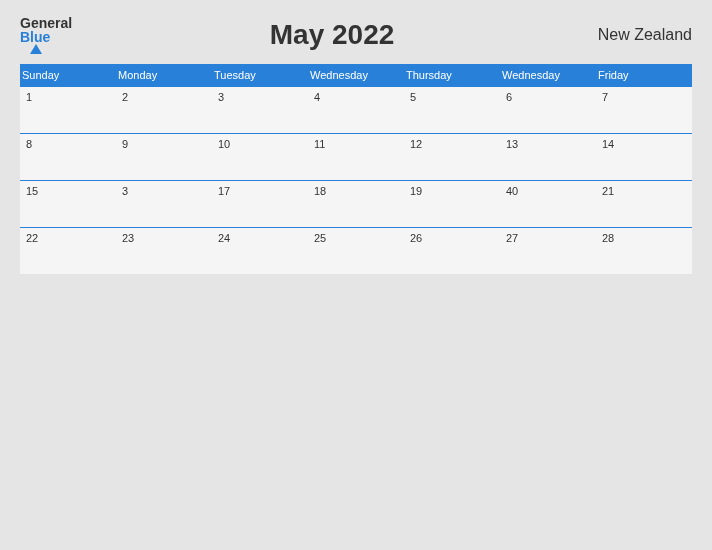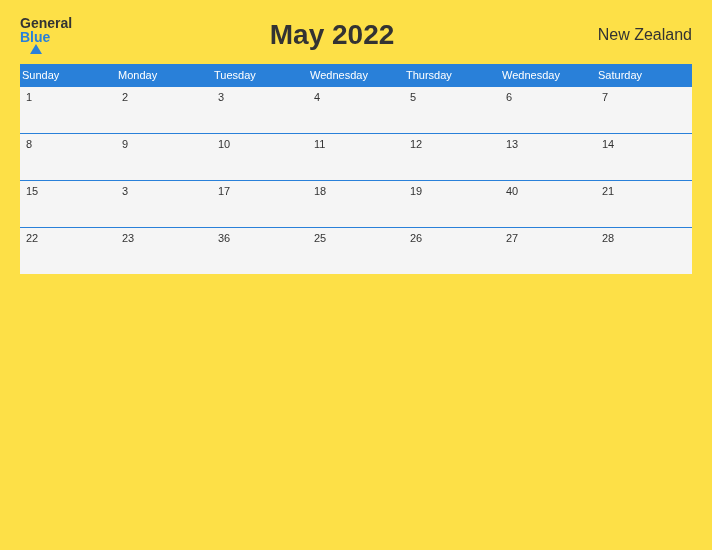--- a/index.html
+++ b/index.html
@@ -6,21 +6,21 @@
     body {
       font-family: Arial, sans-serif;
       background: #fff;
       width: 712px;
       height: 550px;
       overflow: hidden;
     }
     .page {
       width: 712px;
       height: 550px;
-      background: #fde047;
+      background: #e5e5e5;
       padding: 16px 20px 16px 20px;
     }
     .header {
       display: flex;
       align-items: center;
       justify-content: space-between;
       margin-bottom: 10px;
     }
     .logo {
       display: flex;
@@ -122,21 +122,21 @@
 
   <table class="calendar-table">
     <thead>
       <tr>
         <th>Sunday</th>
         <th>Monday</th>
         <th>Tuesday</th>
         <th>Wednesday</th>
         <th>Thursday</th>
         <th>Wednesday</th>
-        <th>Saturday</th>
+        <th>Friday</th>
       </tr>
     </thead>
     <tbody id="calendar-body">
     <tr>
           <td><span class="day-num">1</span></td>
           <td><span class="day-num">2</span></td>
           <td><span class="day-num">3</span></td>
           <td><span class="day-num">4</span></td>
           <td><span class="day-num">5</span></td>
           <td><span class="day-num">6</span></td>
@@ -156,21 +156,21 @@
           <td><span class="day-num">3</span></td>
           <td><span class="day-num">17</span></td>
           <td><span class="day-num">18</span></td>
           <td><span class="day-num">19</span></td>
           <td><span class="day-num">40</span></td>
           <td><span class="day-num">21</span></td>
         </tr>
         <tr>
           <td><span class="day-num">22</span></td>
           <td><span class="day-num">23</span></td>
-          <td><span class="day-num">36</span></td>
+          <td><span class="day-num">24</span></td>
           <td><span class="day-num">25</span></td>
           <td><span class="day-num">26</span></td>
           <td><span class="day-num">27</span></td>
           <td><span class="day-num">28</span></td>
         </tr>
       </tbody>
   </table>
 </div>
 
 </body></html>

